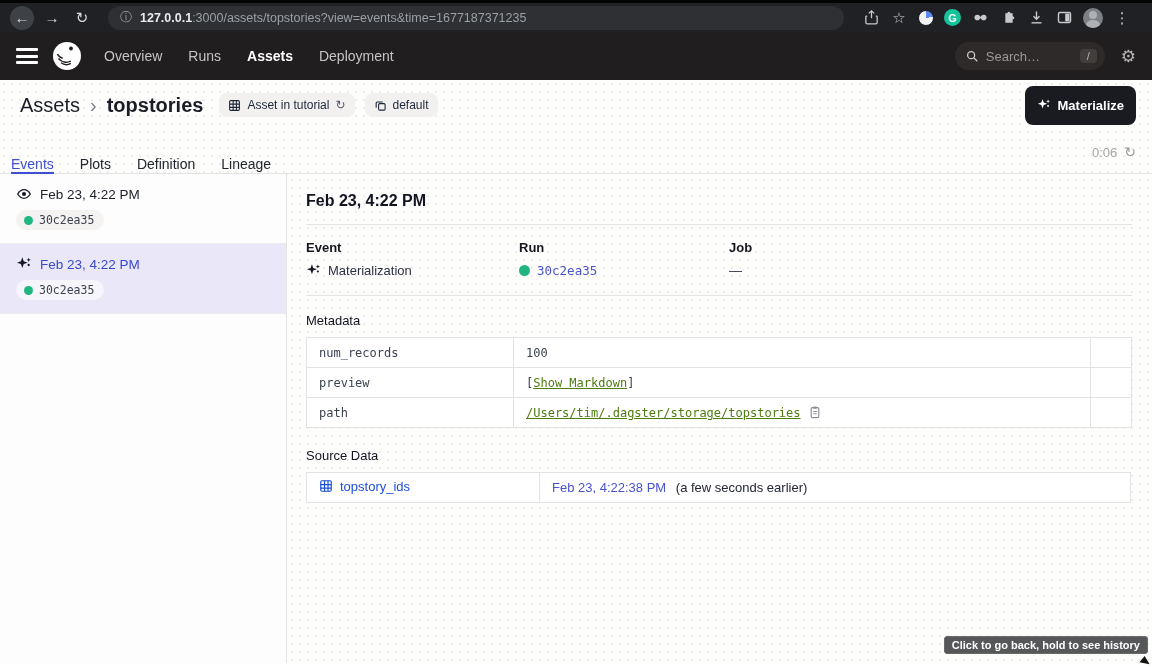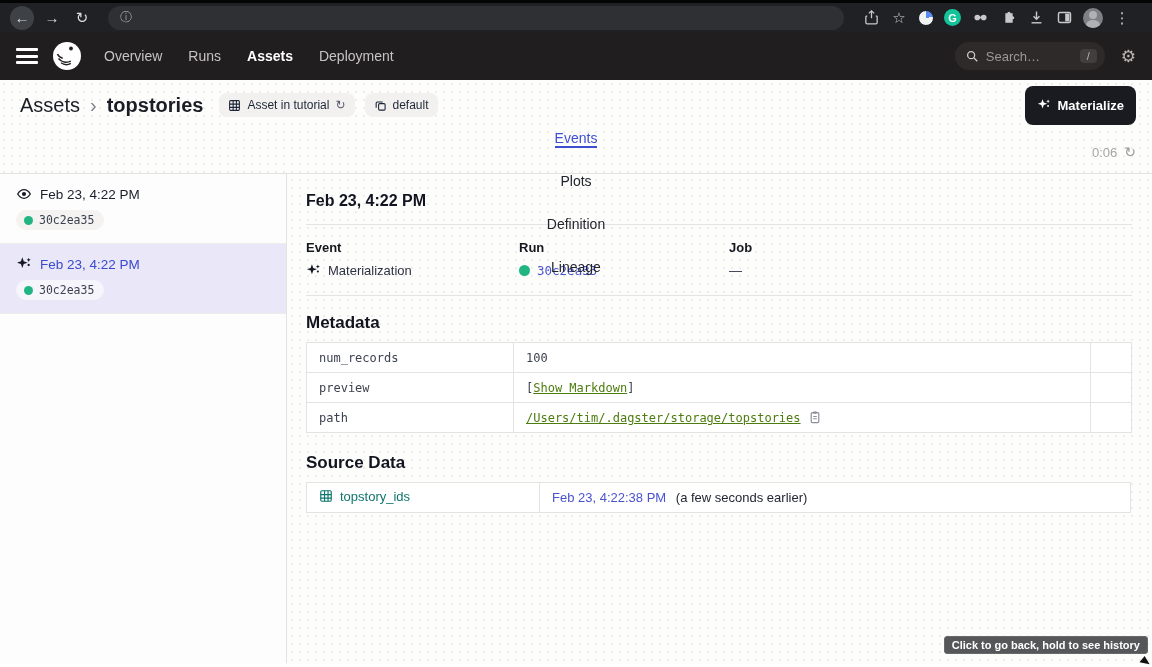--- a/index.html
+++ b/index.html
@@ -45,21 +45,21 @@
   .crumb .sep { color:#7d808a; font-size:20px; }
   .crumb .name { font-weight:700; }
   .tagrow { display:flex; gap:10px; margin-left:16px; }
   .tag { height:24px; background:#f2f1f0; border-radius:8px; display:flex; align-items:center; gap:6px; padding:0 9px; font-size:12px; color:#1d2637; cursor:pointer; }
   .tag svg { color:#1d2637; }
   .tag .mini-refresh { color:#55596a; font-size:12px; }
   .materialize { margin-left:auto; height:39px; background:#1a1b21; color:#fff; border:none; border-radius:8px; display:flex; align-items:center; gap:7px; padding:0 12px; font-size:13px; font-weight:600; font-family:inherit; cursor:pointer; }
   .materialize svg { color:#fff; }
 
   
-  .tabsrow { height:44px; display:flex; align-items:center; gap:26px; padding:0 11px; border-bottom:1px solid #e5e3e2; position:relative;flex-direction:column; }
+  .tabsrow { height:44px; display:flex; align-items:flex-end; gap:26px; padding:0 11px; border-bottom:1px solid #e5e3e2; position:relative; }
   .tab { display:flex; align-items:center; font-size:14px; color:#23252e; cursor:pointer; border-bottom:2px solid transparent; margin-bottom:-1px; }
   .tab.active { color:#3f4fd2; border-bottom-color:#3f4fd2; }
   .timer { position:absolute; right:16px; top:0; height:44px; display:flex; align-items:center; gap:7px; color:#a6a6a8; font-size:13px; }
   .timer .ric { font-size:14px; color:#9a9a9c; cursor:pointer; }
 
   
   .bodyrow { display:flex; height:489px; }
   .sidebar { width:288px; border-right:1px solid #e5e3e2; background:#fdfdfd; }
   .sevent { padding:12px 16px 13px; border-bottom:1px solid #ededec; cursor:pointer; }
   .sevent.selected { background:#e9e7f8; }
@@ -73,32 +73,32 @@
 
   .main { flex:1; padding:18px 20px 0 19px; }
   .main h1 { font-size:16px; font-weight:700; color:#121420; }
   .hr { border:none; border-top:1px solid #e7e5e4; margin:14px 0 0; }
   .kvrow { display:grid; grid-template-columns:213px 210px 1fr; margin-top:15px; }
   .kv .k { font-size:13px; font-weight:700; color:#15171f; }
   .kv .v { margin-top:8px; display:flex; align-items:center; gap:7px; font-size:13px; color:#2e3142; }
   .kv .v svg { color:#171a24; }
   .runlink { font-family:"DejaVu Sans Mono",monospace; font-size:12.5px; color:#4a53ce; cursor:pointer; }
   .jobdash { color:#2e3142; }
-  .sechead { font-size:17px; font-weight:700; color:#121420; margin-top:17px; }
+  .sechead { font-size:13px; font-weight:400; color:#121420; margin-top:17px; }
 
   table.meta { border-collapse:collapse; width:825px; margin-top:9px; background:#fff; table-layout:fixed;padding-left:36px; }
   table.meta td { border:1px solid #e5e3e2; height:30px; padding:0 12px; font-family:"DejaVu Sans Mono",monospace; font-size:12px; color:#3d4251; vertical-align:middle; }
   table.meta col.c1 { width:207px; } table.meta col.c2 { width:577px; } table.meta col.c3 { width:41px; }
   .mlink { text-decoration:underline; color:#4d7c0f; cursor:pointer; }
   .copyic { color:#8b8e99; margin-left:7px; vertical-align:-2px; cursor:pointer; }
 
   table.src { border-collapse:collapse; width:825px; margin-top:9px; background:#fff; table-layout:fixed; }
   table.src td { border:1px solid #e5e3e2; height:30px; padding:0 12px; font-size:13px; vertical-align:middle; }
   table.src col.s1 { width:233px; }
-  .srclink { color:#0f766e; cursor:pointer; display:inline-flex; align-items:center; gap:7px; }
+  .srclink { color:#1d4ed8; cursor:pointer; display:inline-flex; align-items:center; gap:7px; }
   .srctime { color:#4a53ce; }
   .srcnote { color:#232634; margin-left:6px; }
 
   .tooltip { position:absolute; right:4px; bottom:13px; background:#565758; border:1px solid #69696b; color:#fff; font-size:11px; font-weight:700; padding:2px 7px; border-radius:3px; white-space:nowrap; }
   .cursor { position:absolute; right:2px; bottom:1px; width:0; height:0; border-left:9px solid #111; border-bottom:5px solid transparent; border-top:3px solid transparent; transform:rotate(40deg); }
 </style>
 </head>
 <body>
 
 <svg width="0" height="0" style="position:absolute">
@@ -160,20 +160,21 @@
 </svg>
 
 <div class="stage">
 
   <div class="chrome">
     <div class="navbtn hover">←</div>
     <div class="navbtn">→</div>
     <div class="navbtn">↻</div>
     <div class="omnibox">
       <span class="info">ⓘ</span>
+      <span class="url"><b>127.0.0.1</b><span>:3000/assets/topstories?view=events&amp;time=1677187371235</span></span>
     </div>
     <div class="chrome-right">
       <span class="cicon">
           <svg width="17" height="17">
             <use href="#ic-share"></use>
           </svg>
         </span>
       <span class="cicon">☆</span>
       <span class="ext-circle"></span>
       <span class="ext-grammarly">G</span>

